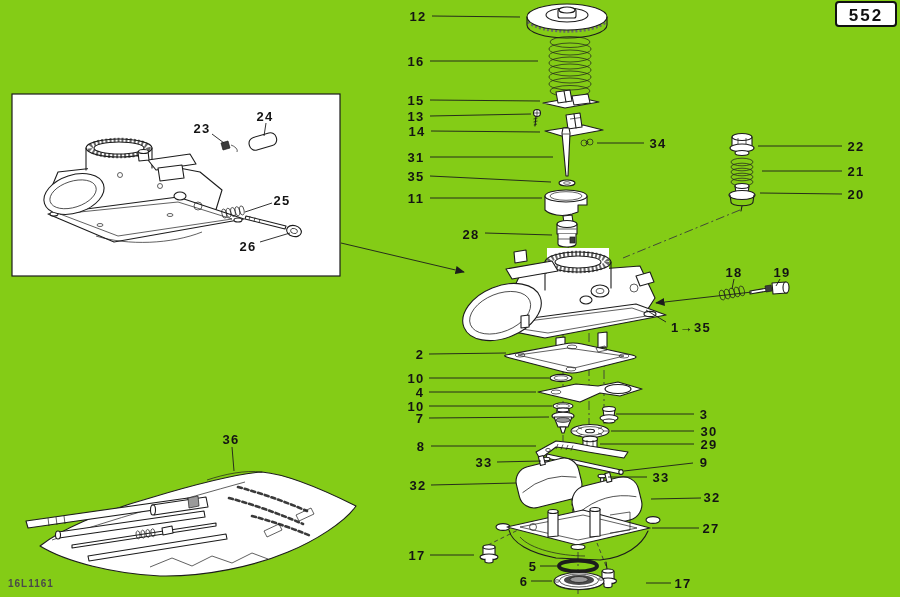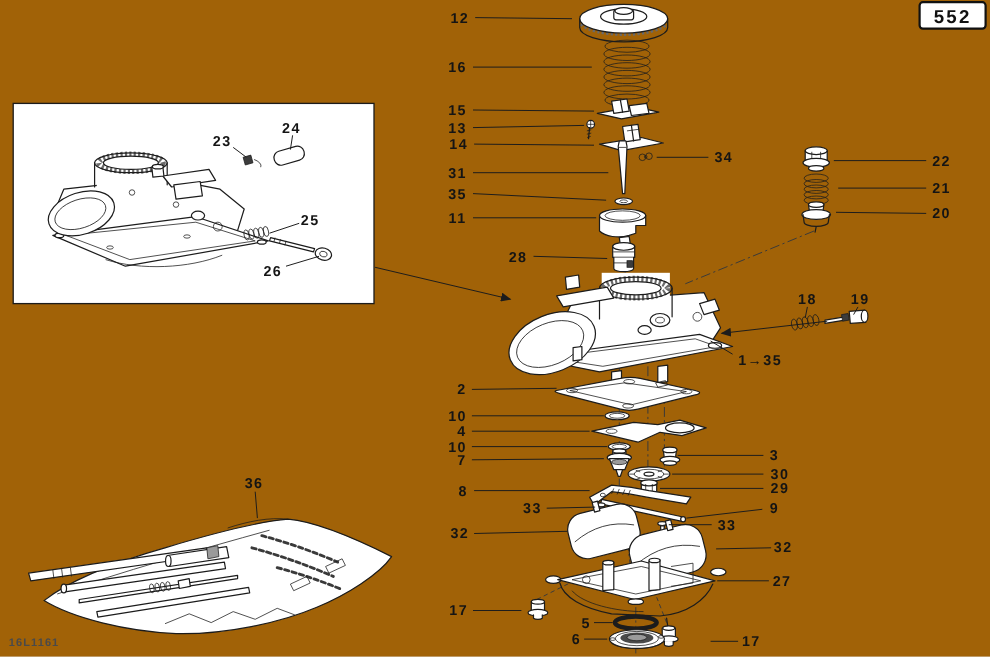--- a/index.html
+++ b/index.html
@@ -1,16 +1,16 @@
 <!DOCTYPE html>
 <html><head>
 <meta charset="utf-8">
 <style>
   html,body{margin:0;padding:0;background:#e8e8e8;}
-  .page{position:relative;width:900px;height:597px;background:#a16207;overflow:hidden;
+  .page{position:relative;width:900px;height:597px;background:#84cc16;overflow:hidden;
         font-family:"Liberation Sans",sans-serif;}
   svg{display:block}
   .ln{fill:none;stroke:#1c1c1c;stroke-width:1.1;stroke-linejoin:round;stroke-linecap:round}
   .fw{fill:#ffffff;stroke:#1c1c1c;stroke-width:1.1;stroke-linejoin:round;stroke-linecap:round}
   .thin{fill:none;stroke:#1c1c1c;stroke-width:0.7}
   .leader{stroke:#1c1c1c;stroke-width:0.9;fill:none}
   .dashdot{fill:none;stroke:#3a3a3a;stroke-width:0.9;stroke-dasharray:9 3 2 3}
   .dashed{fill:none;stroke:#3a3a3a;stroke-width:0.9;stroke-dasharray:4 3}
   .hatch{fill:none;stroke:#6a6a6a;stroke-width:5.5;stroke-dasharray:2 2}
   .dark{fill:#3c3c3c;stroke:#1c1c1c;stroke-width:0.7}

